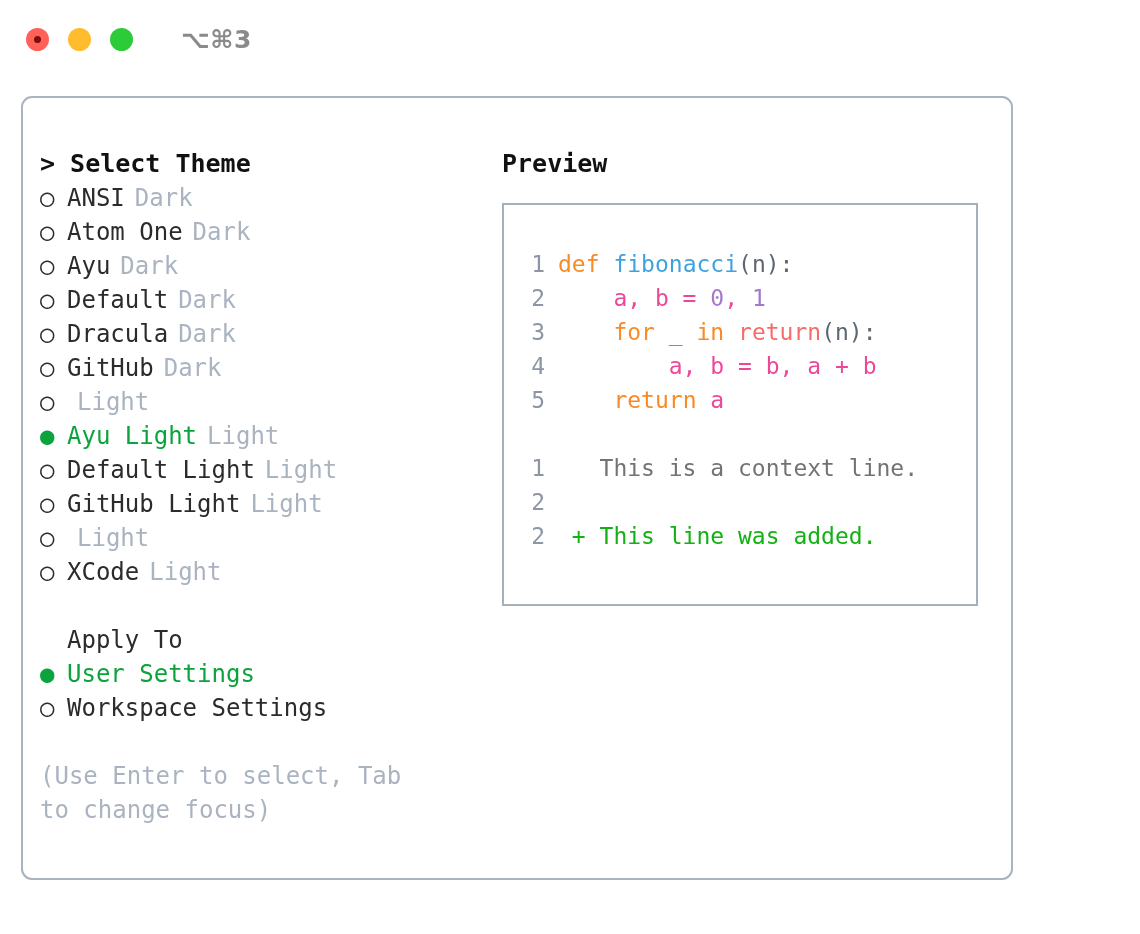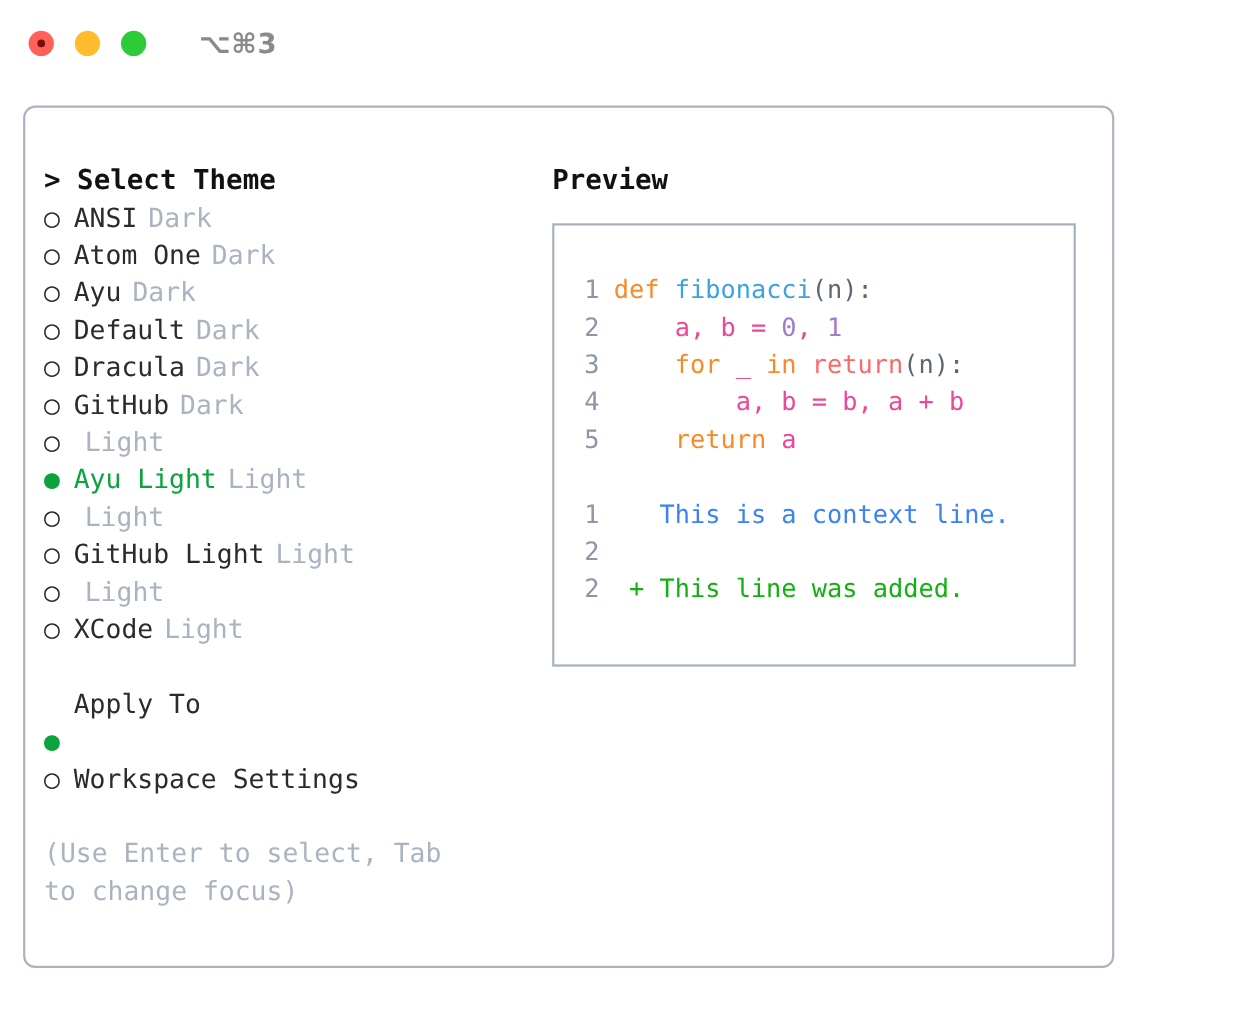--- a/index.html
+++ b/index.html
@@ -190,21 +190,21 @@
   }
   .code-line.blank { height: 34px; }
 
   .tok-kw   { color: #f98a25; }
   .tok-fn   { color: #3fa2e0; }
   .tok-num  { color: #a37acc; }
   .tok-bi   { color: #fa6a6a; }
   .tok-punc { color: #5c6773; }
   .tok-var  { color: #ec4899; }
 
-  .diff-ctx { color: #3b82f6; }
+  .diff-ctx { color: #737373; }
   .diff-del { color: #c0241c; }
   .diff-add { color: #13b013; }
 </style>
 </head>
 <body>
 
 <div id="app">
 
   <div class="titlebar">
     <div class="lights">
@@ -223,30 +223,30 @@
 
         <div class="opt-list" id="theme-list">
             <div class="opt-row"><span class="marker">○</span><span class="opt-label">ANSI</span><span class="opt-tag">Dark</span></div>
             <div class="opt-row"><span class="marker">○</span><span class="opt-label">Atom One</span><span class="opt-tag">Dark</span></div>
             <div class="opt-row"><span class="marker">○</span><span class="opt-label">Ayu</span><span class="opt-tag">Dark</span></div>
             <div class="opt-row"><span class="marker">○</span><span class="opt-label">Default</span><span class="opt-tag">Dark</span></div>
             <div class="opt-row"><span class="marker">○</span><span class="opt-label">Dracula</span><span class="opt-tag">Dark</span></div>
             <div class="opt-row"><span class="marker">○</span><span class="opt-label">GitHub</span><span class="opt-tag">Dark</span></div>
             <div class="opt-row"><span class="marker">○</span><span class="opt-tag">Light</span></div>
             <div class="opt-row selected"><span class="marker sel">●</span><span class="opt-label">Ayu Light</span><span class="opt-tag">Light</span></div>
-            <div class="opt-row"><span class="marker">○</span><span class="opt-tag">Light</span></div>
+            <div class="opt-row"><span class="marker">○</span><span class="opt-label">Default Light</span><span class="opt-tag">Light</span></div>
             <div class="opt-row"><span class="marker">○</span><span class="opt-label">GitHub Light</span><span class="opt-tag">Light</span></div>
             <div class="opt-row"><span class="marker">○</span><span class="opt-tag">Light</span></div>
             <div class="opt-row"><span class="marker">○</span><span class="opt-label">XCode</span><span class="opt-tag">Light</span></div>
           </div>
 
         <div class="group-heading">Apply To</div>
 
         <div class="opt-list" id="apply-list">
-            <div class="opt-row selected"><span class="marker sel">●</span></div>
+            <div class="opt-row selected"><span class="marker sel">●</span><span class="opt-label">User Settings</span></div>
             <div class="opt-row"><span class="marker">○</span><span class="opt-label">Workspace Settings</span></div>
           </div>
 
         <div class="hint">(Use Enter to select, Tab to change focus)</div>
       </div>
 
       <div class="right-col">
         <div class="preview-title">Preview</div>
 
         <div class="preview-box">

